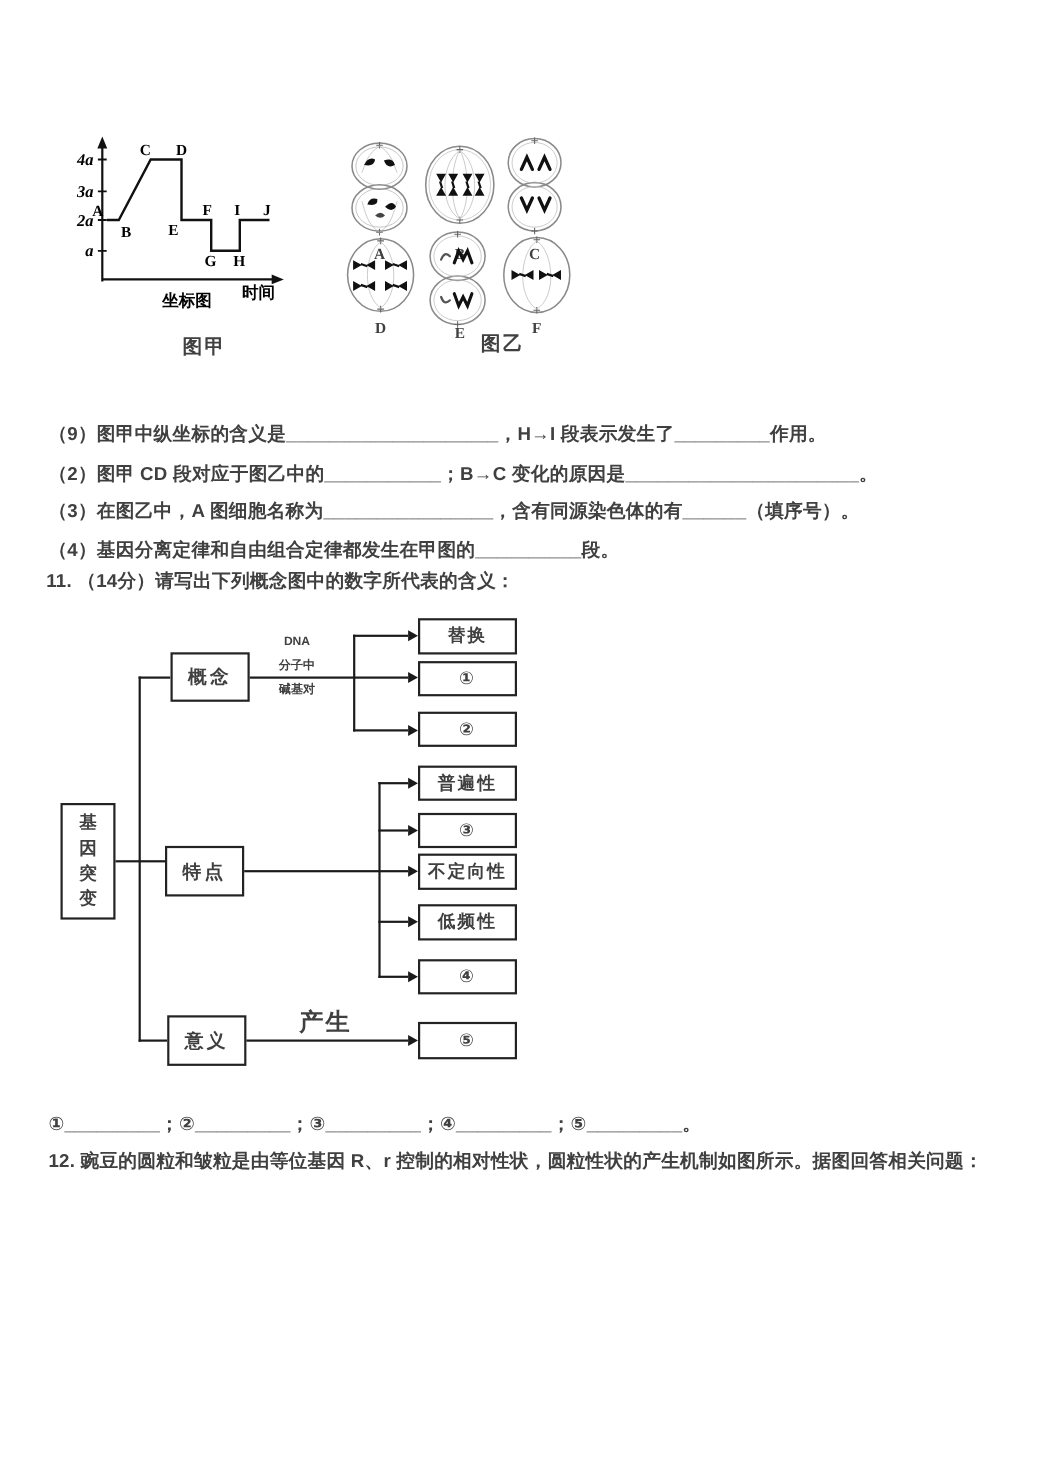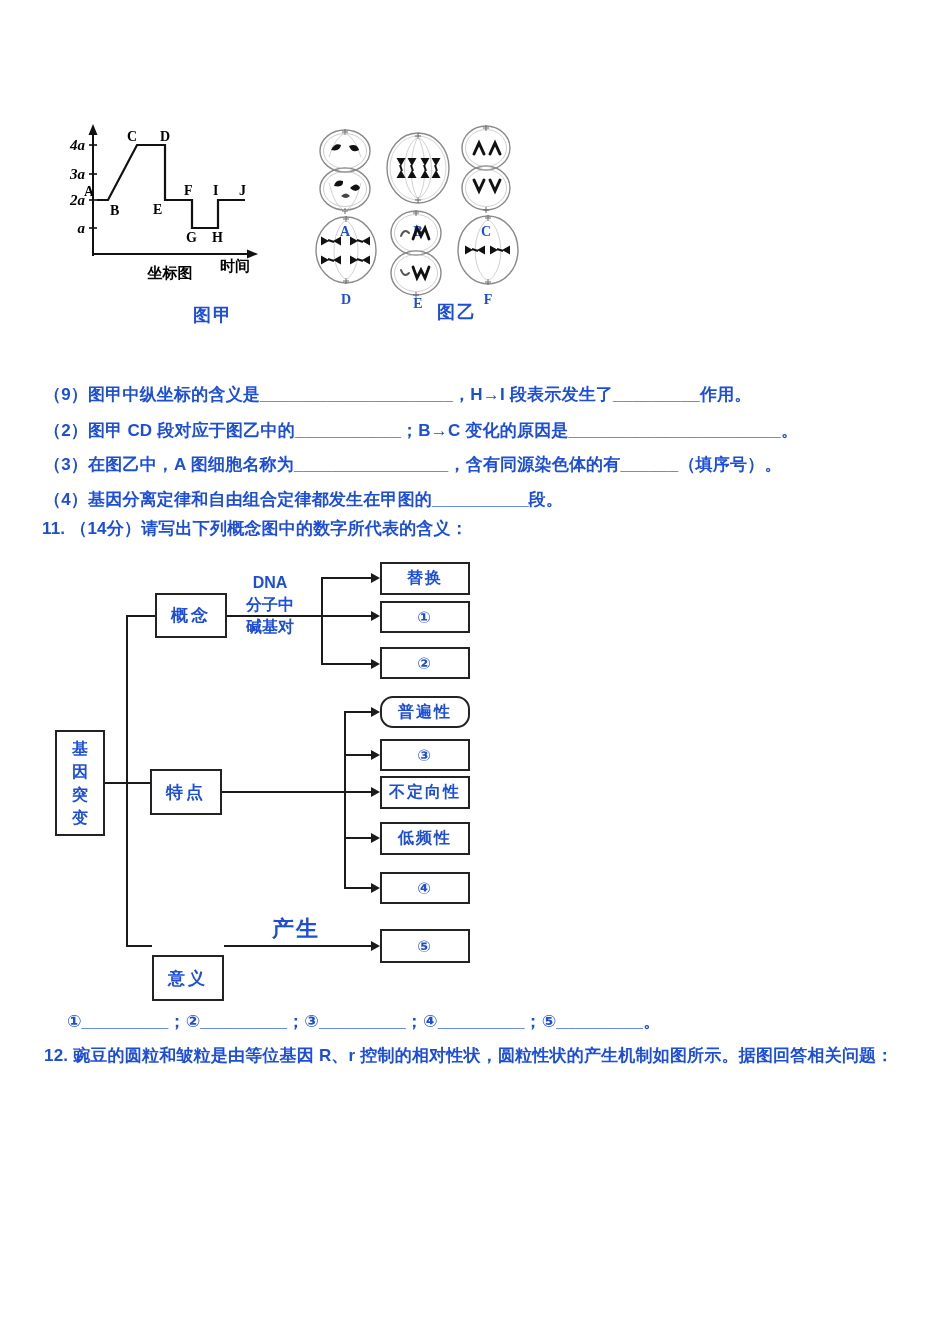--- a/index.html
+++ b/index.html
@@ -1,33 +1,33 @@
 <!DOCTYPE html>
 <html><head>
 <meta charset="utf-8">
 <style>
   html,body{margin:0;padding:0;background:#fff;}
   .page{position:relative;width:950px;height:1344px;background:#ffffff;overflow:hidden;
-        font-family:"Liberation Sans","DejaVu Sans",sans-serif;color:#1d4ed8;}
+        font-family:"Liberation Sans","DejaVu Sans",sans-serif;color:#404040;}
   .qline{position:absolute;white-space:nowrap;font-weight:700;font-size:17px;letter-spacing:.2px;}
   .figlabel{position:absolute;font-weight:700;font-size:18px;letter-spacing:2px;}
   .cell-label{position:absolute;width:66px;text-align:center;font-weight:700;
               font-size:14px;font-family:"Liberation Serif",serif;}
   
   .cm-box{position:absolute;border:2px solid #232323;background:#fff;display:flex;
           align-items:center;justify-content:center;font-weight:700;font-size:17px;
           letter-spacing:3px;box-sizing:border-box;}
   .cm-leaf{letter-spacing:2px;font-size:16px;}
   .cm-root{white-space:pre-line;line-height:1.45;font-size:16px;letter-spacing:0;text-align:center;}
   .hline{position:absolute;background:#1b1b1b;height:2px;}
   .vline{position:absolute;background:#1b1b1b;width:2px;}
   .ah{position:absolute;width:0;height:0;border-top:5px solid transparent;
       border-bottom:5px solid transparent;border-left:9px solid #1b1b1b;}
   .edge-label{position:absolute;font-weight:700;white-space:pre-line;text-align:center;
-              font-size:16px;line-height:22px;background:transparent;}
+              font-size:11px;line-height:22px;background:transparent;}
   .edge-label-inline{position:absolute;font-weight:700;font-size:22px;letter-spacing:2px;}
   svg text{font-family:"Liberation Serif",serif;}
 </style>
 </head>
 <body>
 
 <div class="page">
 
   <svg style="position:absolute;left:50px;top:118px;" width="230" height="178" viewBox="0 0 230 178">
 
@@ -59,21 +59,21 @@
       <text x="134" y="77">F</text>
       <text x="136" y="124">G</text>
       <text x="162" y="124">H</text>
       <text x="163" y="77">I</text>
       <text x="189" y="77">J</text>
     </g>
 
     <text x="185" y="153" text-anchor="middle" font-size="15" font-weight="bold" font-family="Liberation Sans, sans-serif">时间</text>
     <text x="120" y="160" text-anchor="middle" font-size="15" font-weight="bold" font-family="Liberation Sans, sans-serif">坐标图</text>
   </svg>
-  <div class="figlabel" style="left:193px;top:303px;">图甲</div>
+  <div class="figlabel" style="left:166px;top:303px;">图甲</div>
 
   <svg style="position:absolute;left:312px;top:126px;" width="66" height="92" viewBox="0 0 66 92">
     <g fill="none" stroke="#8a8a8a" stroke-width="1.4">
       <ellipse cx="33" cy="25" rx="25" ry="21"></ellipse>
         <ellipse cx="33" cy="63" rx="25" ry="21"></ellipse>
     </g>
     <g fill="none" stroke="#b5b5b5" stroke-width=".7">
       <ellipse cx="33" cy="25" rx="21.5" ry="17.5"></ellipse>
         <ellipse cx="33" cy="63" rx="21.5" ry="17.5"></ellipse>
     </g>
@@ -228,21 +228,21 @@
 突
 变</div>
 
   <div class="hline" style="left:105px;top:782px;width:45px;"></div>
   <div class="vline" style="left:126px;top:615px;height:332px;"></div>
   <div class="hline" style="left:126px;top:615px;width:29px;"></div>
   <div class="hline" style="left:126px;top:945px;width:26px;"></div>
 
   <div class="cm-box" style="left:155px;top:593px;width:72px;height:45px;">概念</div>
   <div class="cm-box" style="left:150px;top:769px;width:72px;height:46px;">特点</div>
-  <div class="cm-box" style="left:152px;top:923px;width:72px;height:46px;margin-top:32px;">意义</div>
+  <div class="cm-box" style="left:152px;top:923px;width:72px;height:46px;">意义</div>
 
   <div class="hline" style="left:227px;top:615px;width:144px;"></div>
   <div class="ah" style="left:371px;top:611px;"></div>
   <div class="vline" style="left:321px;top:577px;height:88px;"></div>
   <div class="hline" style="left:321px;top:577px;width:50px;"></div>
   <div class="ah" style="left:371px;top:573px;"></div>
   <div class="hline" style="left:321px;top:663px;width:50px;"></div>
   <div class="ah" style="left:371px;top:659px;"></div>
   <div class="edge-label" style="left:233px;top:572px;width:74px;">DNA
 分子中
@@ -260,23 +260,23 @@
   <div class="hline" style="left:344px;top:887px;width:27px;"></div>
   <div class="ah" style="left:371px;top:883px;"></div>
 
   <div class="hline" style="left:224px;top:945px;width:147px;"></div>
   <div class="ah" style="left:371px;top:941px;"></div>
   <div class="edge-label-inline" style="left:272px;top:914px;">产生</div>
 
   <div class="cm-box cm-leaf" style="left:380px;top:562px;width:90px;height:33px;">替换</div>
   <div class="cm-box cm-leaf" style="left:380px;top:601px;width:90px;height:32px;">①</div>
   <div class="cm-box cm-leaf" style="left:380px;top:647px;width:90px;height:32px;">②</div>
-  <div class="cm-box cm-leaf" style="left:380px;top:696px;width:90px;height:32px;border-radius:13px;">普遍性</div>
+  <div class="cm-box cm-leaf" style="left:380px;top:696px;width:90px;height:32px;">普遍性</div>
   <div class="cm-box cm-leaf" style="left:380px;top:739px;width:90px;height:32px;">③</div>
   <div class="cm-box cm-leaf" style="left:380px;top:776px;width:90px;height:33px;">不定向性</div>
   <div class="cm-box cm-leaf" style="left:380px;top:822px;width:90px;height:33px;">低频性</div>
   <div class="cm-box cm-leaf" style="left:380px;top:872px;width:90px;height:32px;">④</div>
   <div class="cm-box cm-leaf" style="left:380px;top:929px;width:90px;height:34px;">⑤</div>
 
-  <div class="qline" style="left:44px;top:1010px;margin-left:23px;">①_________；②_________；③_________；④_________；⑤_________。</div>
+  <div class="qline" style="left:44px;top:1010px;">①_________；②_________；③_________；④_________；⑤_________。</div>
   <div class="qline" style="left:44px;top:1044px;">12. 豌豆的圆粒和皱粒是由等位基因 R、r 控制的相对性状，圆粒性状的产生机制如图所示。据图回答相关问题：</div>
 
 </div>
 
 </body></html>

